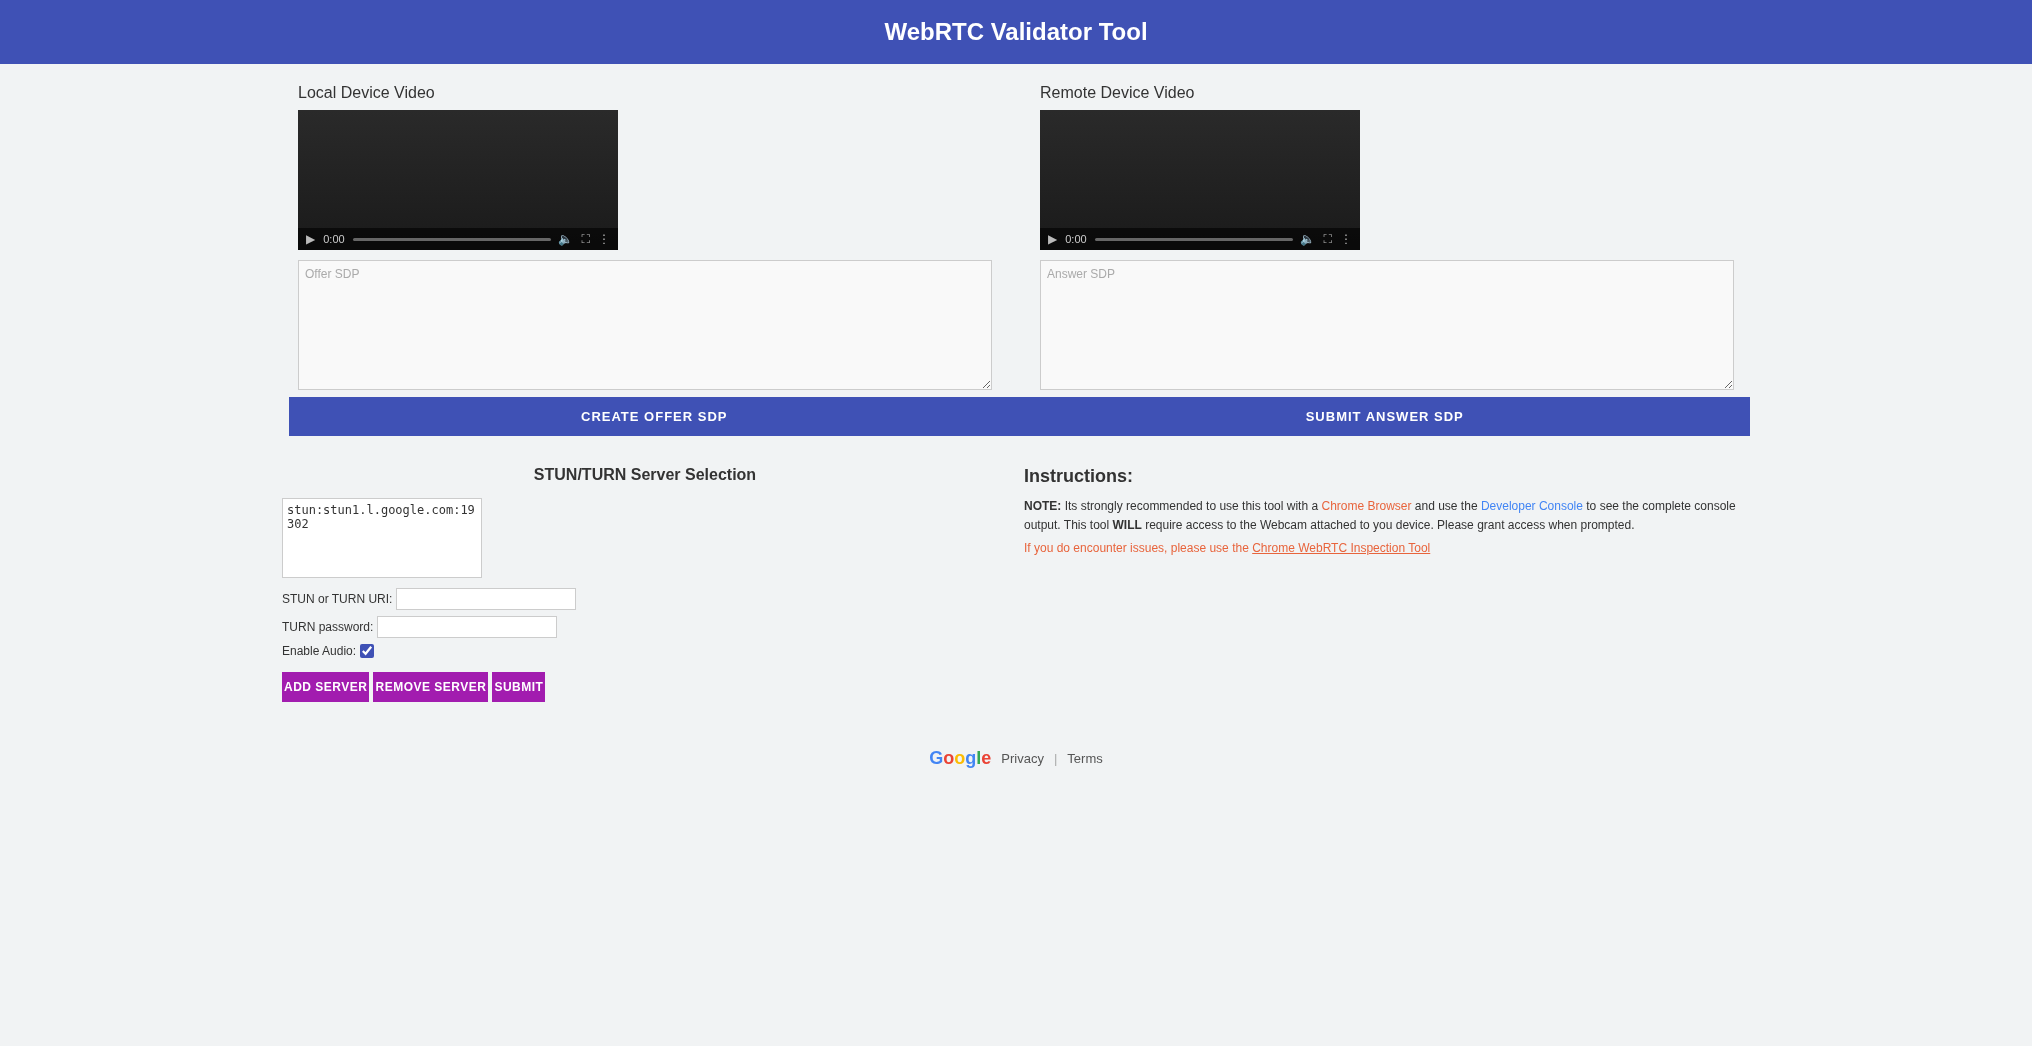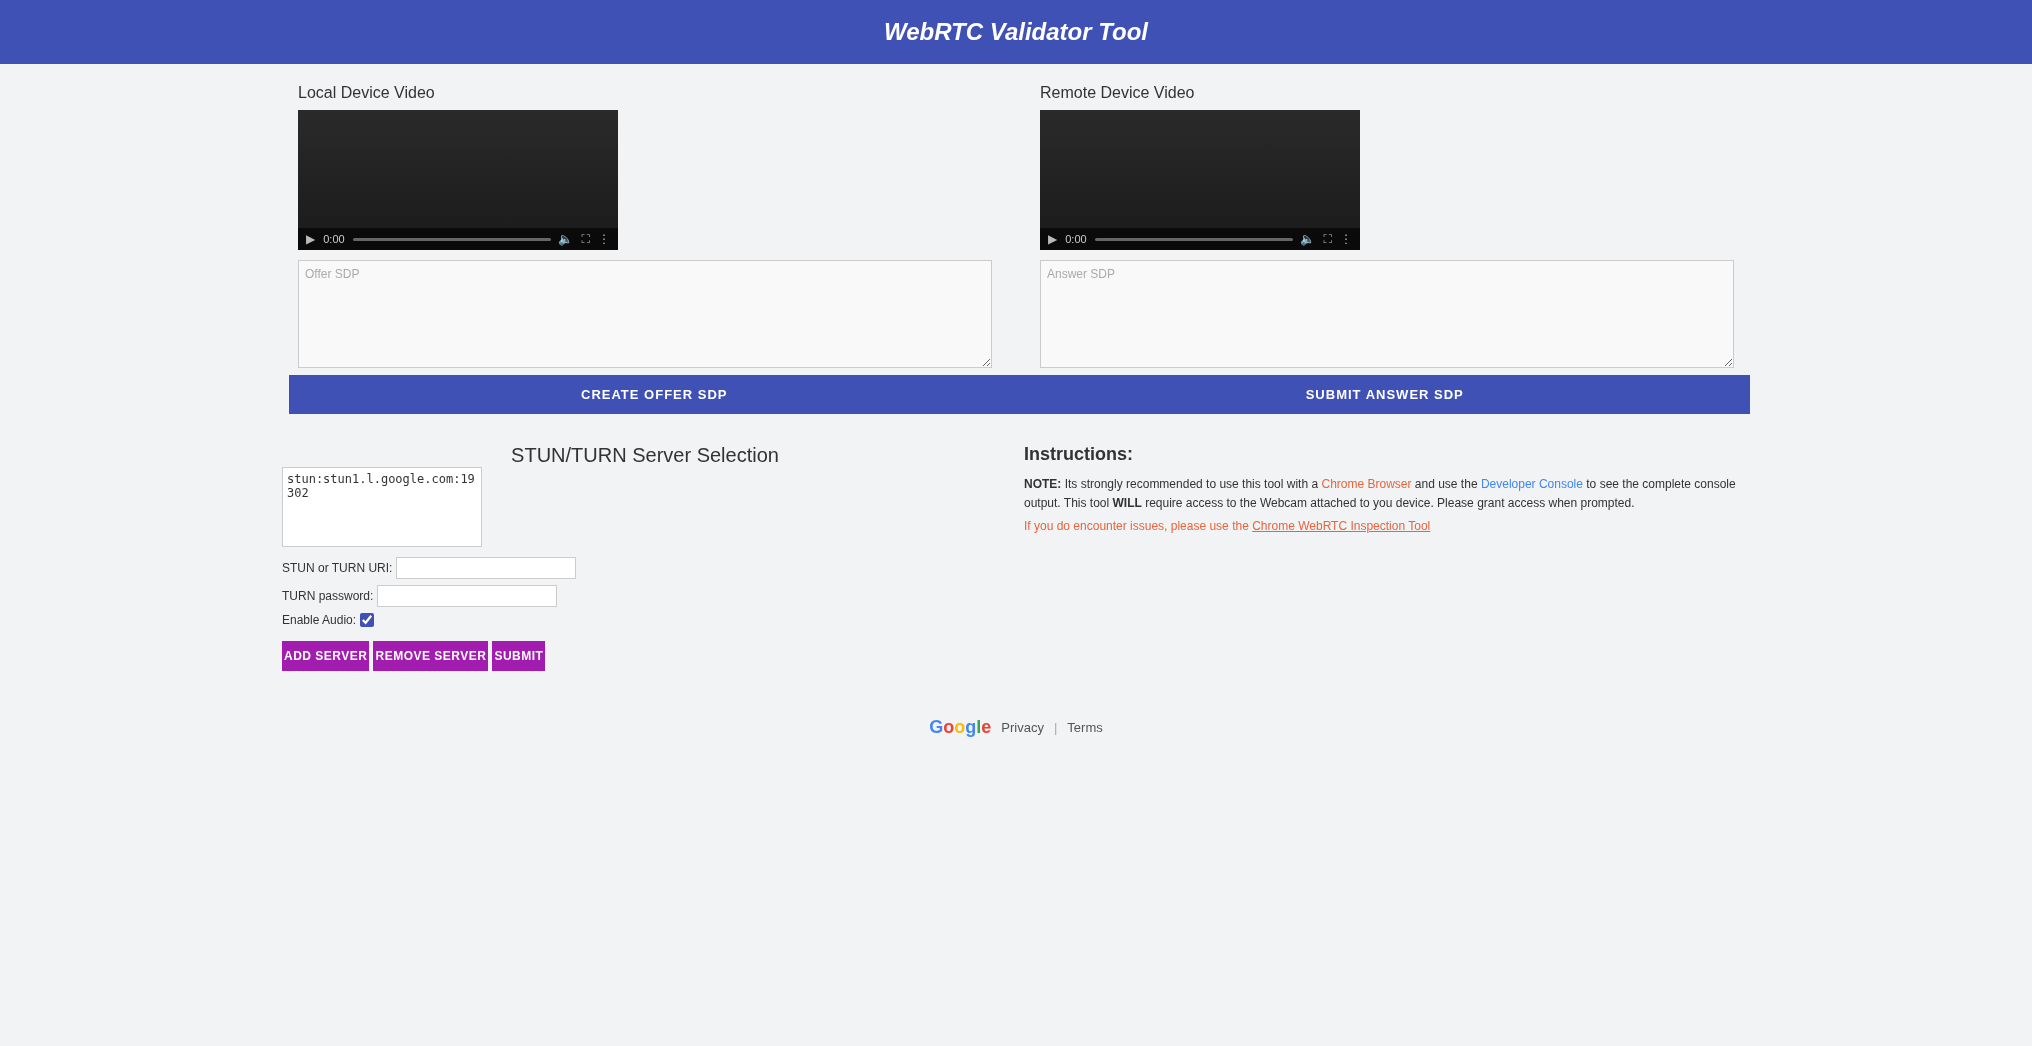--- a/index.html
+++ b/index.html
@@ -15,21 +15,20 @@
       color: #333;
     }
 
     header {
       background: #3f51b5;
       color: white;
       text-align: center;
       padding: 18px;
       font-size: 24px;
       font-weight: bold;
-      font-style: italic;
     }
 
     .main-content {
       max-width: 1500px;
       margin: 0 auto;
       padding: 16px;
     }
 
     .two-col {
       display: grid;
@@ -39,21 +38,21 @@
 
     .section-label {
       font-size: 16px;
       font-weight: 400;
       margin-bottom: 8px;
       color: #333;
     }
 
     .sdp-area {
       width: 100%;
-      height: 108px;
+      height: 130px;
       border: 1px solid #ccc;
       background: #f9f9f9;
       padding: 6px;
       font-size: 12px;
       color: #999;
       resize: vertical;
       font-family: Arial, sans-serif;
     }
 
     .sdp-area::placeholder {
@@ -80,23 +79,23 @@
       gap: 16px;
       margin-top: 20px;
     }
 
     .stun-section {
       padding: 10px 0;
     }
 
     .stun-title {
       text-align: center;
-      font-size: 20px;
-      font-weight: 400;
-      margin-bottom: 0;
+      font-size: 16px;
+      font-weight: 700;
+      margin-bottom: 14px;
       color: #333;
     }
 
     .server-list {
       width: 200px;
       height: 80px;
       border: 1px solid #ccc;
       background: #fff;
       font-size: 12px;
       padding: 4px;

